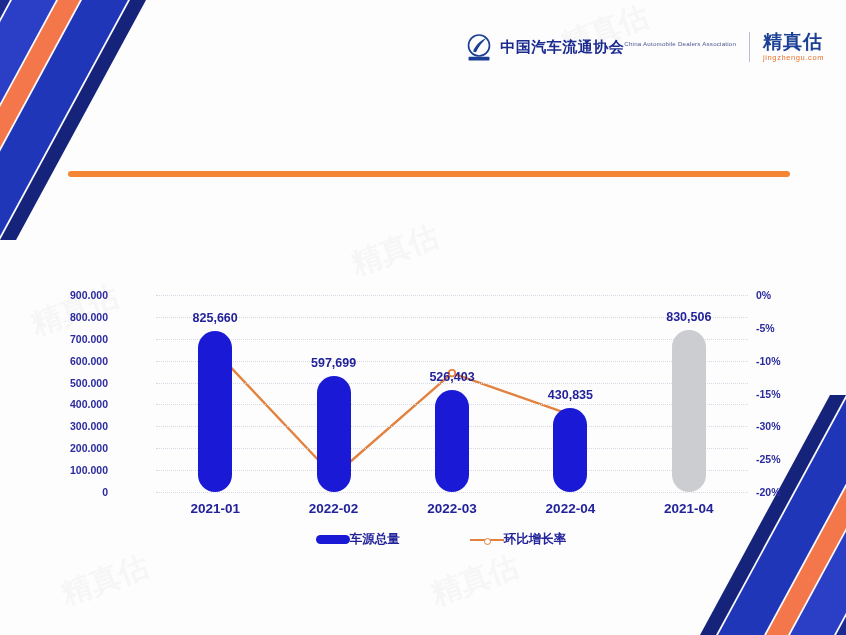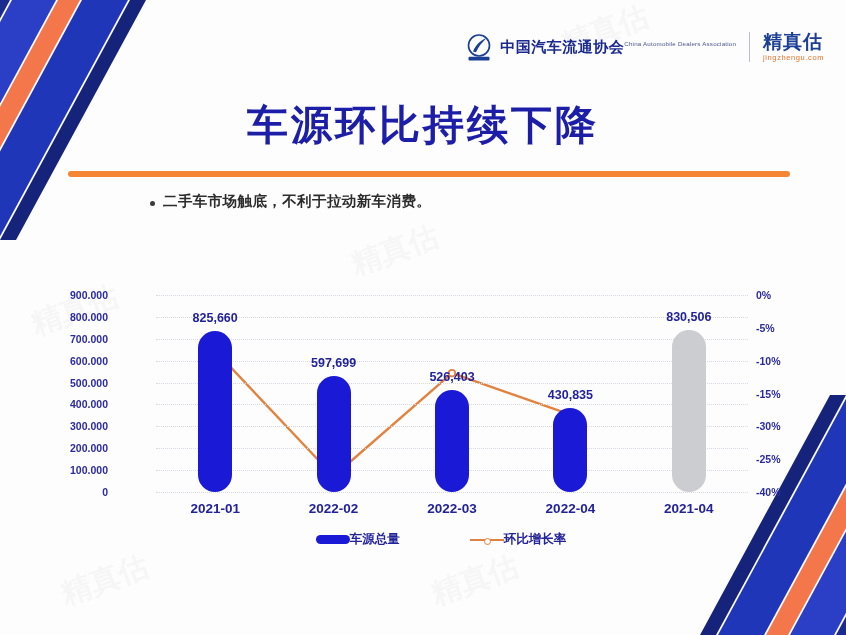--- a/index.html
+++ b/index.html
@@ -313,28 +313,23 @@
         </div>
       </div>
       <div id="brand-divider"></div>
       <div class="jzg-text">
         <div id="jzg-cn">精真估</div>
         <div id="jzg-en">jingzhengu.com</div>
       </div>
     </div>
   </div>
 
-  <div id="main-title">车源环比持续下降</div>
   <div id="title-rule"></div>
 
   <div id="bullets">
-    <div class="bullet-row">
-      <span class="bullet-dot"></span>
-      <span class="bullet-text">二手车市场触底，不利于拉动新车消费。</span>
-    </div>
   </div>
 
   <div id="chart">
     <div id="plot">
 
       <svg id="line-layer" viewBox="0 0 592 197" preserveAspectRatio="none" xmlns="http://www.w3.org/2000/svg">
           <polyline points="59.2,55.81666666666666 177.60000000000002,181.24 296,78.14333333333333 414.40000000000003,119.51333333333334" fill="none" stroke="#e2823f" stroke-width="2.4" stroke-linejoin="round"></polyline>
           <circle cx="59.2" cy="55.81666666666666" r="3.2" fill="#ffffff" stroke="#e2823f" stroke-width="1.8"></circle>
           <circle cx="177.60000000000002" cy="181.24" r="3.2" fill="#ffffff" stroke="#e2823f" stroke-width="1.8"></circle>
           <circle cx="296" cy="78.14333333333333" r="3.2" fill="#ffffff" stroke="#e2823f" stroke-width="1.8"></circle>
@@ -359,21 +354,21 @@
         <div class="gridline" style="top: 175.111px;"></div>
         <div class="ytick-left" style="top: 175.111px;">100.000</div>
         <div class="gridline" style="top: 197px;"></div>
         <div class="ytick-left" style="top: 197px;">0</div>
         <div class="ytick-right" style="top: 0px;">0%</div>
         <div class="ytick-right" style="top: 32.8333px;">-5%</div>
         <div class="ytick-right" style="top: 65.6667px;">-10%</div>
         <div class="ytick-right" style="top: 98.5px;">-15%</div>
         <div class="ytick-right" style="top: 131.333px;">-30%</div>
         <div class="ytick-right" style="top: 164.167px;">-25%</div>
-        <div class="ytick-right" style="top: 197px;">-40%</div>
+        <div class="ytick-right" style="top: 197px;">-20%</div>
         <div class="bar bar-primary" style="background: rgb(26, 26, 214); left: 42.2px; top: 36.3531px; height: 160.647px;"></div>
         <div class="bar-label" style="left: 4.2px; top: 16.3531px;">825,660</div>
         <div class="xtick" style="left: 4.2px; top: 206px;">2021-01</div>
         <div class="bar bar-primary" style="background: rgb(26, 26, 214); left: 160.6px; top: 80.707px; height: 116.293px;"></div>
         <div class="bar-label" style="left: 122.6px; top: 60.707px;">597,699</div>
         <div class="xtick" style="left: 122.6px; top: 206px;">2022-02</div>
         <div class="bar bar-primary" style="background: rgb(26, 26, 214); left: 279px; top: 94.5789px; height: 102.421px;"></div>
         <div class="bar-label" style="left: 241px; top: 74.5789px;">526,403</div>
         <div class="xtick" style="left: 241px; top: 206px;">2022-03</div>
         <div class="bar bar-primary" style="background: rgb(26, 26, 214); left: 397.4px; top: 113.173px; height: 83.8267px;"></div>

